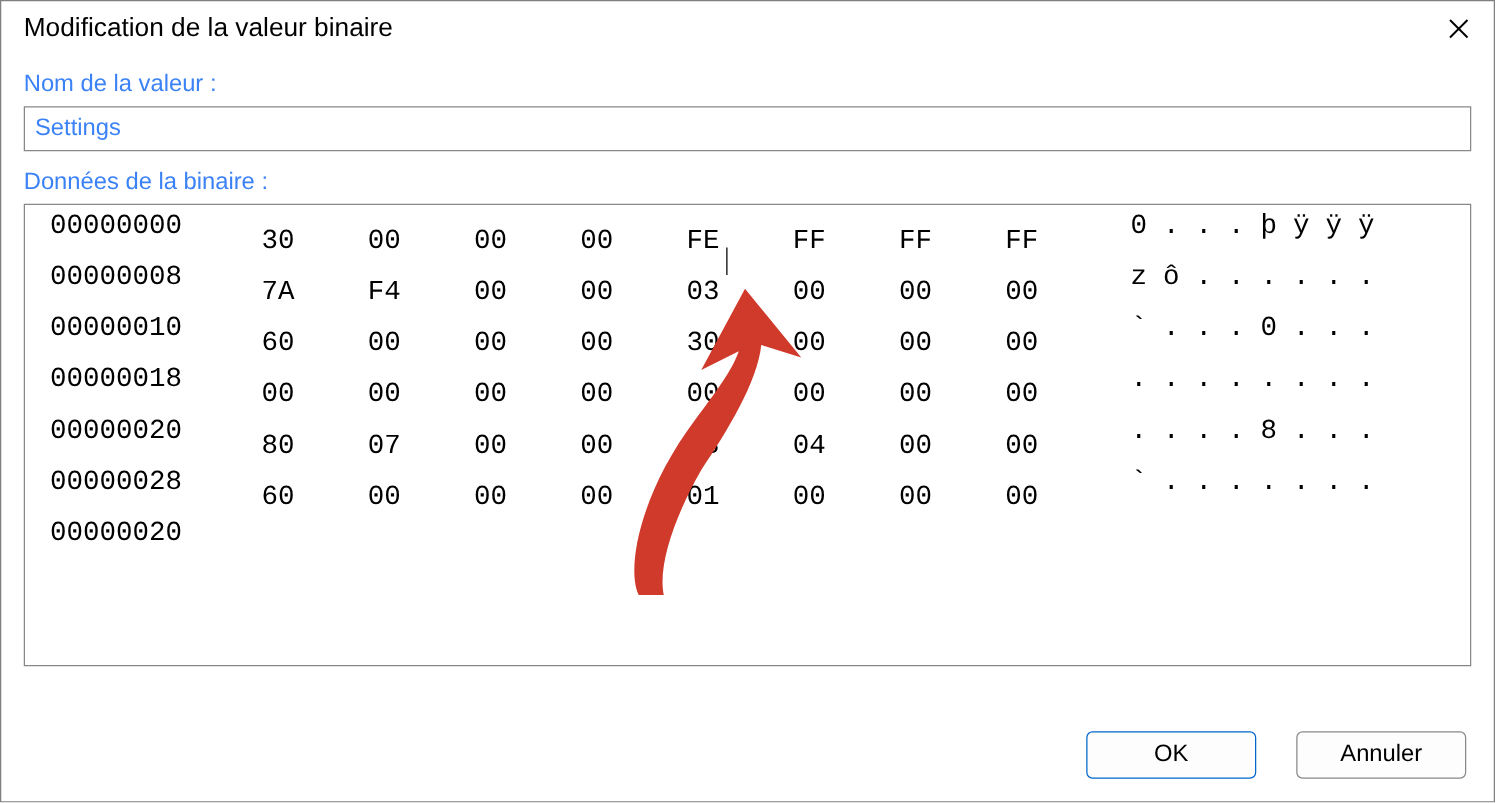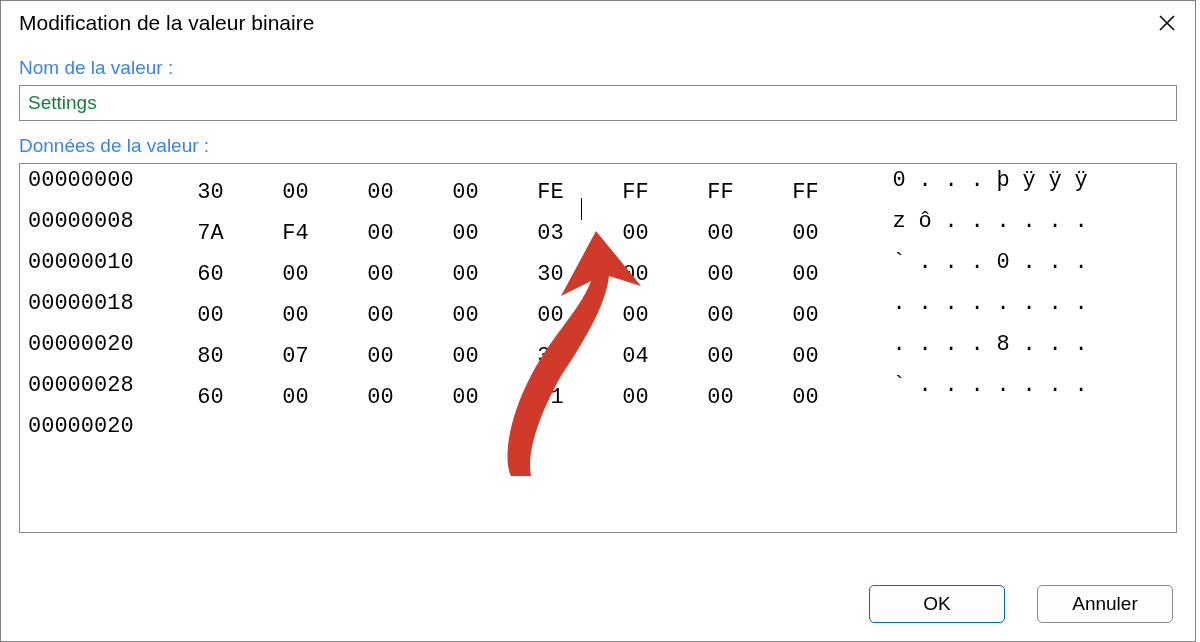--- a/index.html
+++ b/index.html
@@ -47,30 +47,30 @@
     font-size: 19px;
     color: #3b82f6;
     margin-bottom: 6px;
   }
   .text-input {
     width: 100%;
     border: 1px solid #888;
     padding: 6px 8px;
     font-size: 19px;
     background: #fff;
-    color: #15803d;
+    color: #3b82f6;
     outline: none;
   }
   .spacer { height: 14px; }
   .hex-area {
     border: 1px solid #888;
     width: 100%;
     height: 370px;
     overflow: hidden;
-    padding: 2px 8px;
+    padding: 2px 20px;
     font-family: Consolas, "Courier New", monospace;
     font-size: 22px;
     line-height: 29px;
     position: relative;
     background: #fff;
   }
   .hex-row {
     display: flex;
     white-space: pre;
   }
@@ -143,21 +143,21 @@
     </div>
   </div>
 
   <div class="content">
 
     <div class="field-label">Nom de la valeur :</div>
     <input type="text" class="text-input" readonly="" value="Settings" style="">
 
     <div class="spacer"></div>
 
-    <div class="field-label">Données de la valeur :</div>
+    <div class="field-label">Données de la binaire :</div>
 
     <div class="hex-area" id="hex-area">
 
       <div class="caret" style="left:561px; top:34px;"></div>
     <div class="hex-row"><div class="hex-offset">00000000</div><div class="hex-bytes"><div class="hex-byte">30</div><div class="hex-byte">00</div><div class="hex-byte">00</div><div class="hex-byte">00</div><div class="hex-byte">FE</div><div class="hex-byte">FF</div><div class="hex-byte">FF</div><div class="hex-byte">FF</div></div><div class="hex-ascii"><div class="hex-ascii-char">0</div><div class="hex-ascii-char">.</div><div class="hex-ascii-char">.</div><div class="hex-ascii-char">.</div><div class="hex-ascii-char">þ</div><div class="hex-ascii-char">ÿ</div><div class="hex-ascii-char">ÿ</div><div class="hex-ascii-char">ÿ</div></div></div>
         <div class="hex-row"><div class="hex-offset">00000008</div><div class="hex-bytes"><div class="hex-byte">7A</div><div class="hex-byte">F4</div><div class="hex-byte">00</div><div class="hex-byte">00</div><div class="hex-byte">03</div><div class="hex-byte">00</div><div class="hex-byte">00</div><div class="hex-byte">00</div></div><div class="hex-ascii"><div class="hex-ascii-char">z</div><div class="hex-ascii-char">ô</div><div class="hex-ascii-char">.</div><div class="hex-ascii-char">.</div><div class="hex-ascii-char">.</div><div class="hex-ascii-char">.</div><div class="hex-ascii-char">.</div><div class="hex-ascii-char">.</div></div></div>
         <div class="hex-row"><div class="hex-offset">00000010</div><div class="hex-bytes"><div class="hex-byte">60</div><div class="hex-byte">00</div><div class="hex-byte">00</div><div class="hex-byte">00</div><div class="hex-byte">30</div><div class="hex-byte">00</div><div class="hex-byte">00</div><div class="hex-byte">00</div></div><div class="hex-ascii"><div class="hex-ascii-char">`</div><div class="hex-ascii-char">.</div><div class="hex-ascii-char">.</div><div class="hex-ascii-char">.</div><div class="hex-ascii-char">0</div><div class="hex-ascii-char">.</div><div class="hex-ascii-char">.</div><div class="hex-ascii-char">.</div></div></div>
         <div class="hex-row"><div class="hex-offset">00000018</div><div class="hex-bytes"><div class="hex-byte">00</div><div class="hex-byte">00</div><div class="hex-byte">00</div><div class="hex-byte">00</div><div class="hex-byte">00</div><div class="hex-byte">00</div><div class="hex-byte">00</div><div class="hex-byte">00</div></div><div class="hex-ascii"><div class="hex-ascii-char">.</div><div class="hex-ascii-char">.</div><div class="hex-ascii-char">.</div><div class="hex-ascii-char">.</div><div class="hex-ascii-char">.</div><div class="hex-ascii-char">.</div><div class="hex-ascii-char">.</div><div class="hex-ascii-char">.</div></div></div>
         <div class="hex-row"><div class="hex-offset">00000020</div><div class="hex-bytes"><div class="hex-byte">80</div><div class="hex-byte">07</div><div class="hex-byte">00</div><div class="hex-byte">00</div><div class="hex-byte">38</div><div class="hex-byte">04</div><div class="hex-byte">00</div><div class="hex-byte">00</div></div><div class="hex-ascii"><div class="hex-ascii-char">.</div><div class="hex-ascii-char">.</div><div class="hex-ascii-char">.</div><div class="hex-ascii-char">.</div><div class="hex-ascii-char">8</div><div class="hex-ascii-char">.</div><div class="hex-ascii-char">.</div><div class="hex-ascii-char">.</div></div></div>
         <div class="hex-row"><div class="hex-offset">00000028</div><div class="hex-bytes"><div class="hex-byte">60</div><div class="hex-byte">00</div><div class="hex-byte">00</div><div class="hex-byte">00</div><div class="hex-byte">01</div><div class="hex-byte">00</div><div class="hex-byte">00</div><div class="hex-byte">00</div></div><div class="hex-ascii"><div class="hex-ascii-char">`</div><div class="hex-ascii-char">.</div><div class="hex-ascii-char">.</div><div class="hex-ascii-char">.</div><div class="hex-ascii-char">.</div><div class="hex-ascii-char">.</div><div class="hex-ascii-char">.</div><div class="hex-ascii-char">.</div></div></div>

